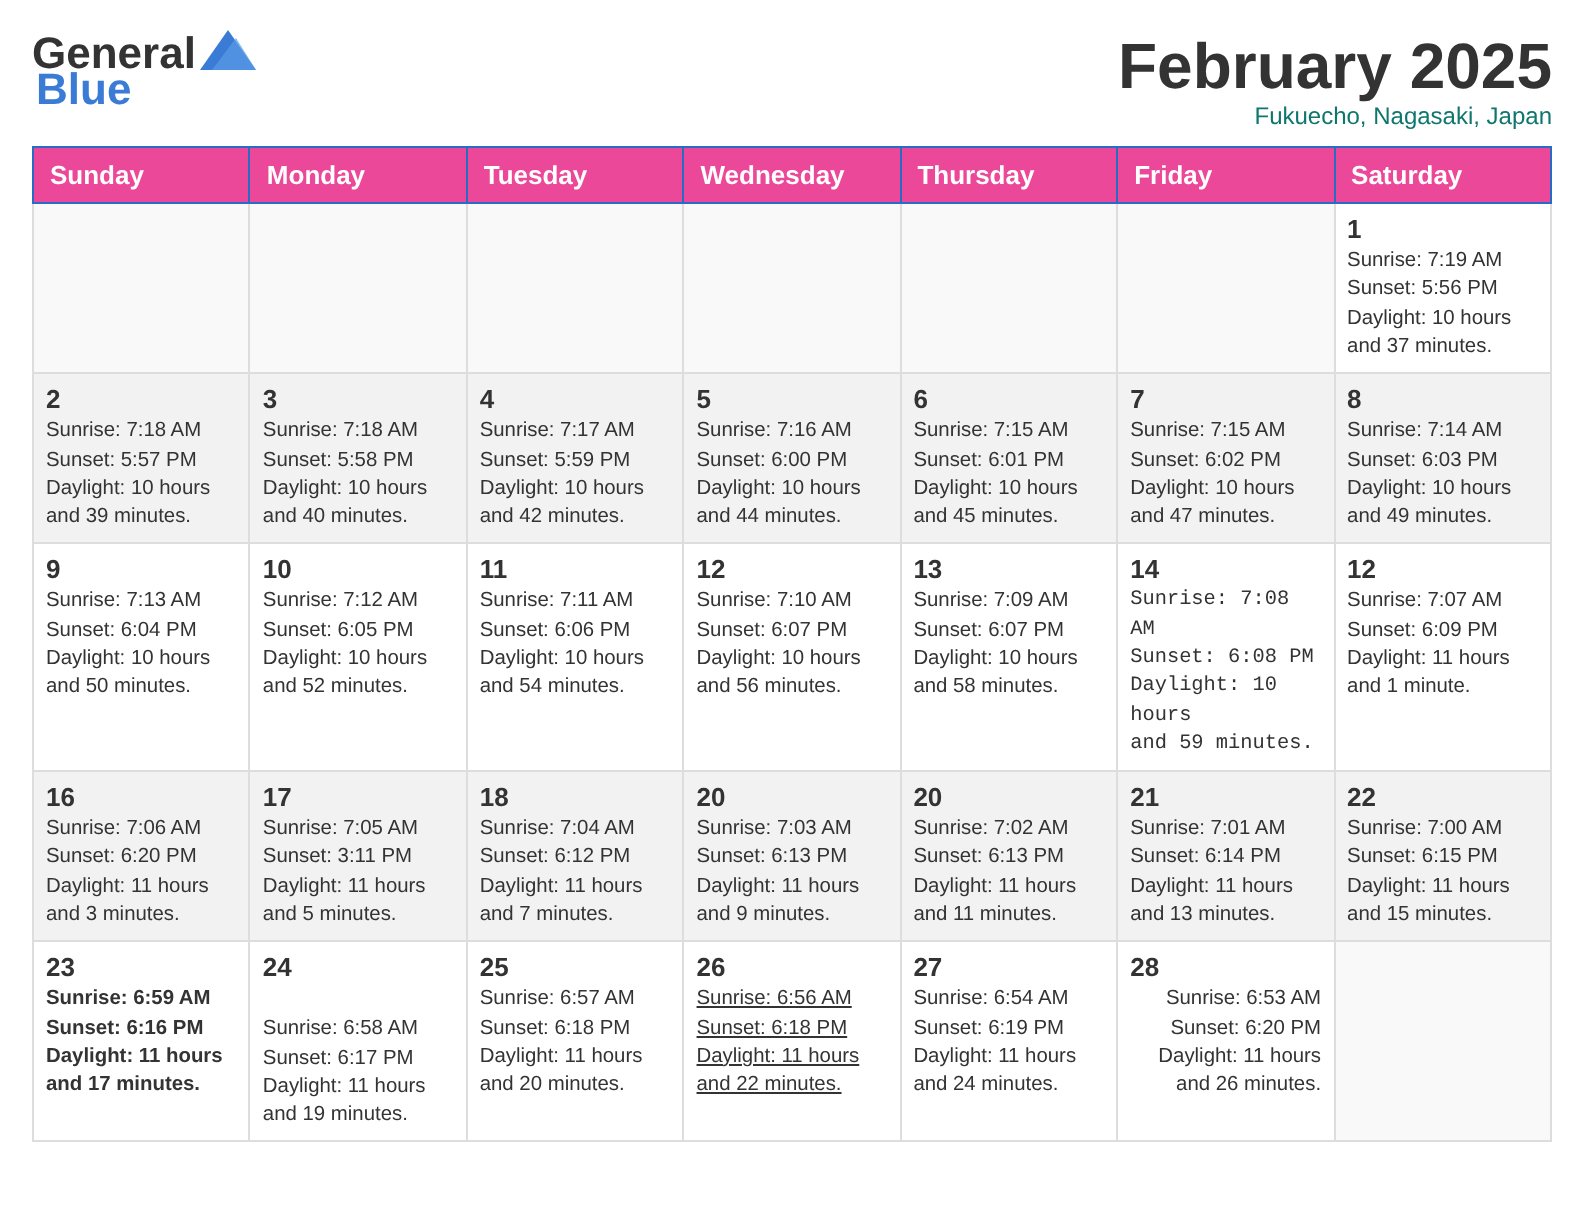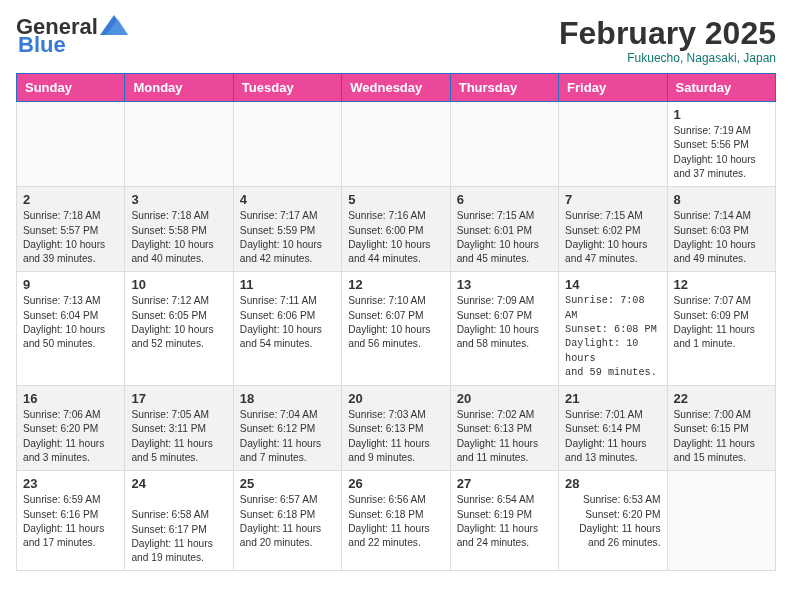--- a/index.html
+++ b/index.html
@@ -273,42 +273,42 @@
           <span class="day-number">22</span>
           <div class="day-info" style="white-space: pre-line;">Sunrise: 7:00 AM
 Sunset: 6:15 PM
 Daylight: 11 hours
 and 15 minutes.</div>
         </td>
       </tr>
       <tr>
         <td>
           <span class="day-number">23</span>
-          <div class="day-info" style="white-space: pre-line;">Sunrise: 6:59 AM
+          <div class="day-info" style="white-space: pre-line; font-weight: bold;">Sunrise: 6:59 AM
 Sunset: 6:16 PM
 Daylight: 11 hours
 and 17 minutes.</div>
         </td>
         <td>
           <span class="day-number">24</span>
           <div class="day-info" style="white-space: pre-line; margin-top: 17px;">Sunrise: 6:58 AM
 Sunset: 6:17 PM
 Daylight: 11 hours
 and 19 minutes.</div>
         </td>
         <td>
           <span class="day-number">25</span>
           <div class="day-info" style="white-space: pre-line;">Sunrise: 6:57 AM
 Sunset: 6:18 PM
 Daylight: 11 hours
 and 20 minutes.</div>
         </td>
         <td>
           <span class="day-number">26</span>
-          <div class="day-info" style="white-space: pre-line;">Sunrise: 6:56 AM
+          <div class="day-info" style="white-space: pre-line; text-decoration: underline;">Sunrise: 6:56 AM
 Sunset: 6:18 PM
 Daylight: 11 hours
 and 22 minutes.</div>
         </td>
         <td>
           <span class="day-number">27</span>
           <div class="day-info" style="white-space: pre-line;">Sunrise: 6:54 AM
 Sunset: 6:19 PM
 Daylight: 11 hours
 and 24 minutes.</div>

